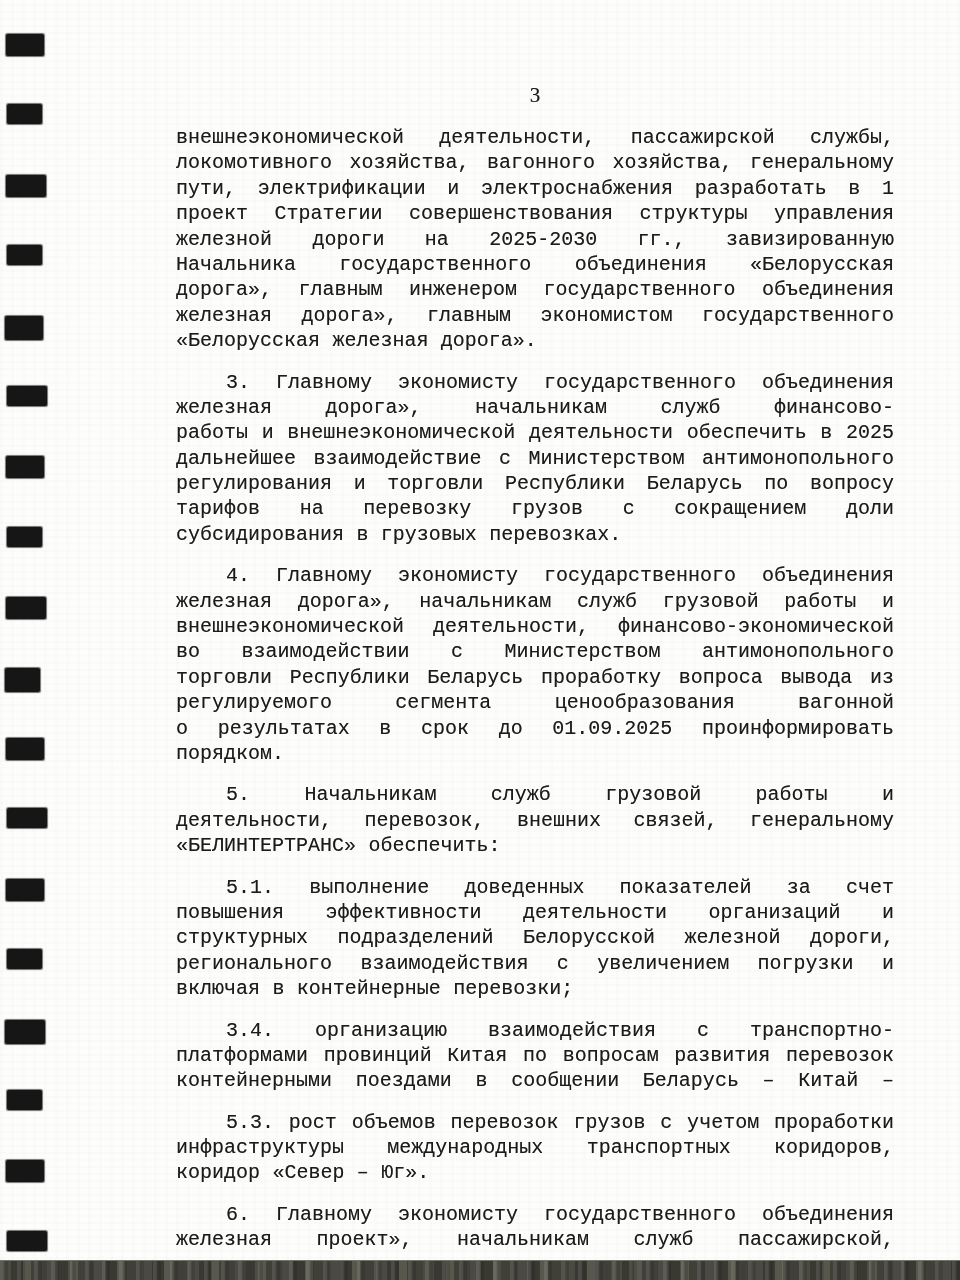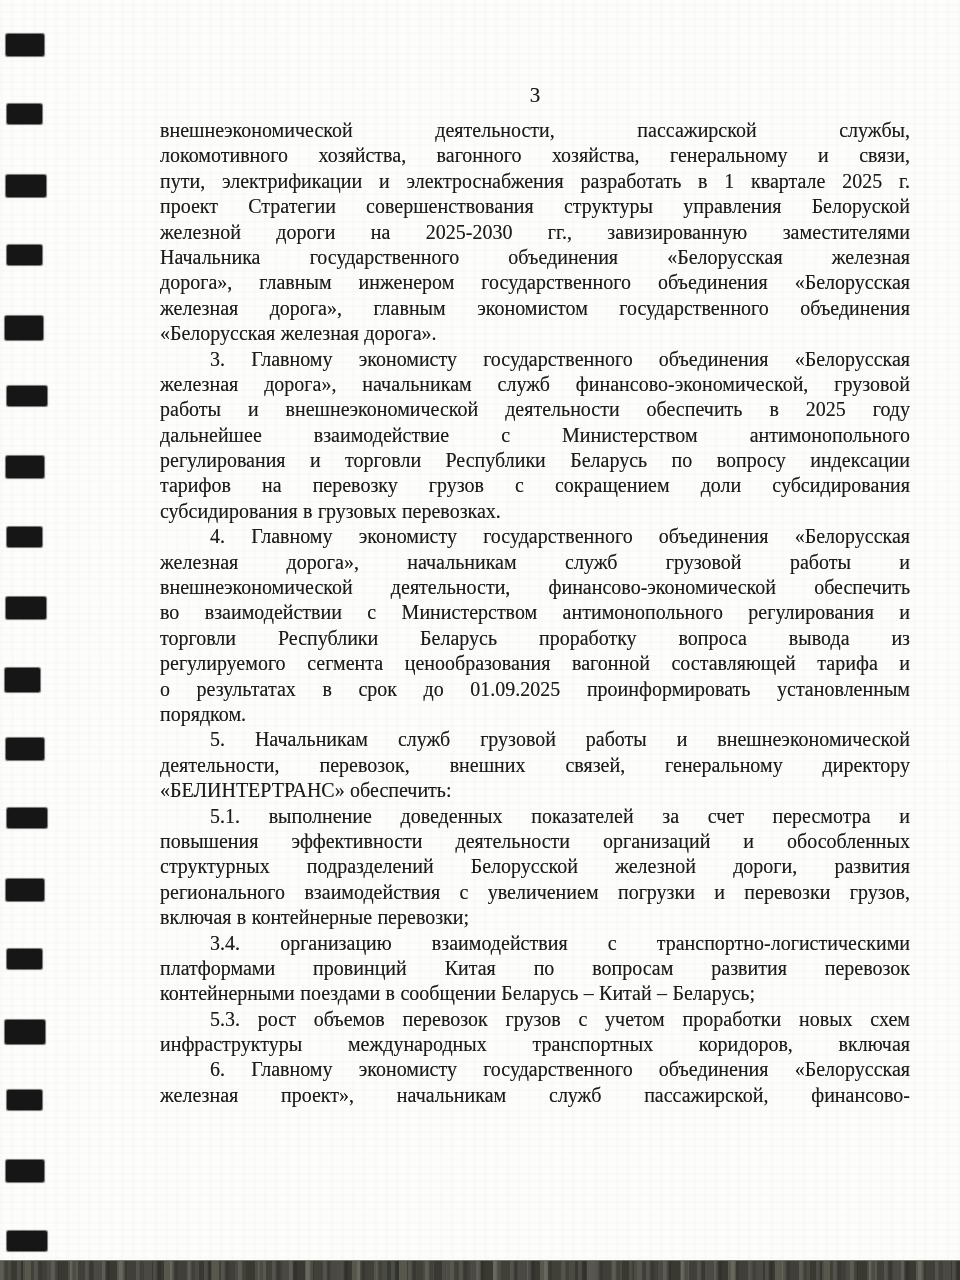--- a/index.html
+++ b/index.html
@@ -29,21 +29,21 @@
     font-size: 20px;
     line-height: 25.4px;
     text-shadow: 0 0 0.5px rgba(10,10,10,0.45);
   }
   .page-number {
     height: 26px;
     margin-bottom: 9px;
     text-align: center;
     font-size: 21px;
   }
-  .para { margin: 0; }
+  .para { margin: 16px; font-family: Liberation Mono, monospace; }
   .line {
     height: 25.4px;
     overflow: hidden;
     text-align: justify;
     text-align-last: justify;
     word-spacing: 0.02em;
   }
   .line.lastline { text-align-last: left; }
   .para.indent .line:first-child { padding-left: 50px; }
 
@@ -145,20 +145,21 @@
           <div class="line lastline">включая в контейнерные перевозки;</div>
         </div>
         <div class="para indent">
           <div class="line">3.4. организацию взаимодействия с транспортно-логистическими</div>
           <div class="line">платформами провинций Китая по вопросам развития перевозок</div>
           <div class="line lastline">контейнерными поездами в сообщении Беларусь – Китай – Беларусь;</div>
         </div>
         <div class="para indent">
           <div class="line">5.3. рост объемов перевозок грузов с учетом проработки новых схем</div>
           <div class="line">инфраструктуры международных транспортных коридоров, включая</div>
+          <div class="line lastline">коридор «Север – Юг».</div>
         </div>
         <div class="para indent">
           <div class="line">6. Главному экономисту государственного объединения «Белорусская</div>
           <div class="line">железная проект», начальникам служб пассажирской, финансово-</div>
         </div>
       </div>
   </div>
 
   <div class="bottom-strip"></div>
 

